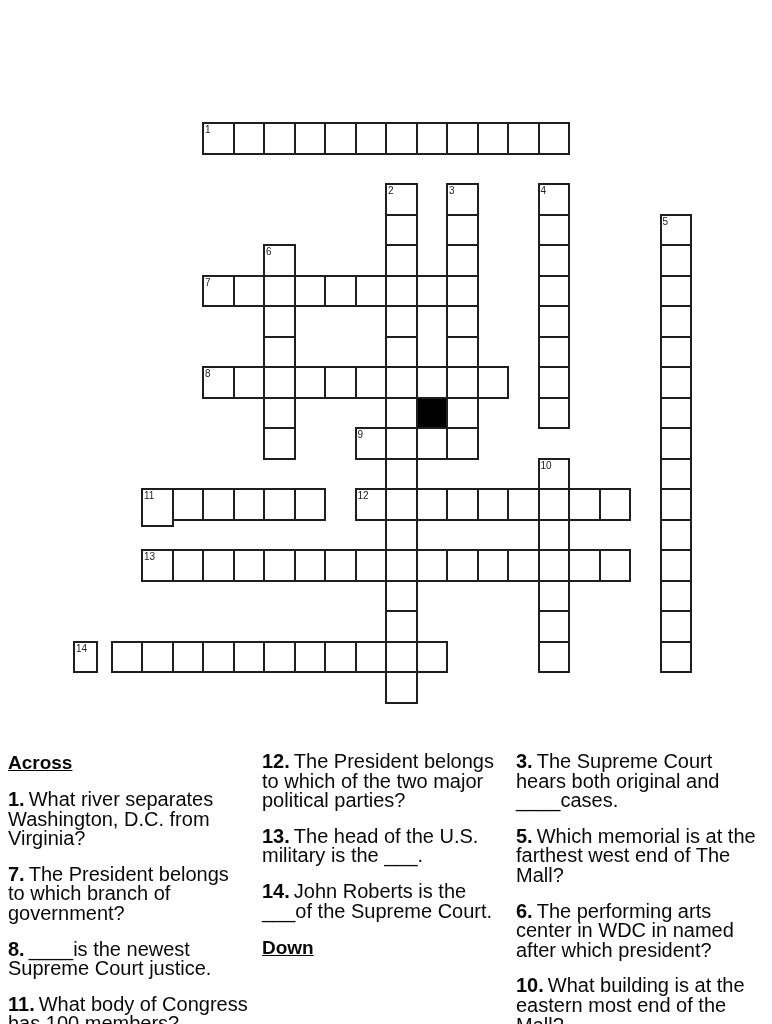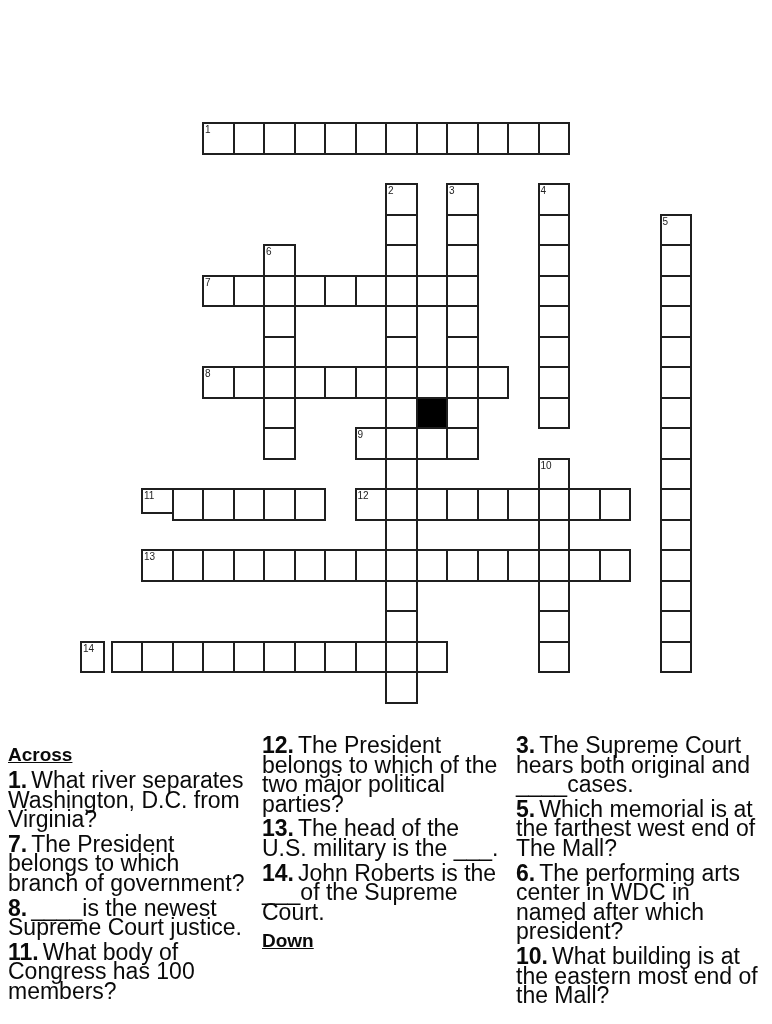--- a/index.html
+++ b/index.html
@@ -42,28 +42,28 @@
     font-weight: 400;
   }
   .clue-col { position: absolute; top: 736px; }
   #clue-col-1 { left: 8px;   width: 240px; }
   #clue-col-2 { left: 262px; width: 238px; }
   #clue-col-3 { left: 516px; width: 244px; }
   .clue-heading {
     font-size: 19px;
     font-weight: 700;
     text-decoration: underline;
-    margin: 8px 0 5px 0;
+    margin: 16px 0 5px 0;
     color: #0a0a0a;
   }
   .clue-section { margin: 0 0 6px 0; }
   .clue {
-    font-size: 23px;
+    font-size: 20px;
     line-height: 19.6px;
-    margin: 0 0 5px 0;
+    margin: 16px 0 5px 0;
     color: #0a0a0a;
   }
   .clue .cnum { font-weight: 700; margin-right: 4px; }
 </style>
 </head>
 <body>
 
 <div id="page">
 
 
@@ -171,21 +171,21 @@
       <div class="cell" style="left: 415.5px; top: 427px; width: 32.5px; height: 32.5px; border-color: rgb(31, 31, 31);"></div>
       <div class="cell" style="left: 537.5px; top: 457.5px; width: 32.5px; height: 32.5px; border-color: rgb(31, 31, 31);">
         <span class="num">10</span>
       </div>
       <div class="cell" style="left: 537.5px; top: 488px; width: 32.5px; height: 32.5px; border-color: rgb(31, 31, 31);"></div>
       <div class="cell" style="left: 537.5px; top: 518.5px; width: 32.5px; height: 32.5px; border-color: rgb(31, 31, 31);"></div>
       <div class="cell" style="left: 537.5px; top: 549px; width: 32.5px; height: 32.5px; border-color: rgb(31, 31, 31);"></div>
       <div class="cell" style="left: 537.5px; top: 579.5px; width: 32.5px; height: 32.5px; border-color: rgb(31, 31, 31);"></div>
       <div class="cell" style="left: 537.5px; top: 610px; width: 32.5px; height: 32.5px; border-color: rgb(31, 31, 31);"></div>
       <div class="cell" style="left: 537.5px; top: 640.5px; width: 32.5px; height: 32.5px; border-color: rgb(31, 31, 31);"></div>
-      <div class="cell" style="left: 141px; top: 488px; width: 32.5px; height: 26px; border-color: rgb(31, 31, 31);">
+      <div class="cell" style="left: 141px; top: 488px; width: 32.5px; height: 39px; border-color: rgb(31, 31, 31);">
         <span class="num">11</span>
       </div>
       <div class="cell" style="left: 171.5px; top: 488px; width: 32.5px; height: 32.5px; border-color: rgb(31, 31, 31);"></div>
       <div class="cell" style="left: 202px; top: 488px; width: 32.5px; height: 32.5px; border-color: rgb(31, 31, 31);"></div>
       <div class="cell" style="left: 232.5px; top: 488px; width: 32.5px; height: 32.5px; border-color: rgb(31, 31, 31);"></div>
       <div class="cell" style="left: 263px; top: 488px; width: 32.5px; height: 32.5px; border-color: rgb(31, 31, 31);"></div>
       <div class="cell" style="left: 293.5px; top: 488px; width: 32.5px; height: 32.5px; border-color: rgb(31, 31, 31);"></div>
       <div class="cell" style="left: 354.5px; top: 488px; width: 32.5px; height: 32.5px; border-color: rgb(31, 31, 31);">
         <span class="num">12</span>
       </div>
@@ -204,21 +204,21 @@
       <div class="cell" style="left: 263px; top: 549px; width: 32.5px; height: 32.5px; border-color: rgb(31, 31, 31);"></div>
       <div class="cell" style="left: 293.5px; top: 549px; width: 32.5px; height: 32.5px; border-color: rgb(31, 31, 31);"></div>
       <div class="cell" style="left: 324px; top: 549px; width: 32.5px; height: 32.5px; border-color: rgb(31, 31, 31);"></div>
       <div class="cell" style="left: 354.5px; top: 549px; width: 32.5px; height: 32.5px; border-color: rgb(31, 31, 31);"></div>
       <div class="cell" style="left: 415.5px; top: 549px; width: 32.5px; height: 32.5px; border-color: rgb(31, 31, 31);"></div>
       <div class="cell" style="left: 446px; top: 549px; width: 32.5px; height: 32.5px; border-color: rgb(31, 31, 31);"></div>
       <div class="cell" style="left: 476.5px; top: 549px; width: 32.5px; height: 32.5px; border-color: rgb(31, 31, 31);"></div>
       <div class="cell" style="left: 507px; top: 549px; width: 32.5px; height: 32.5px; border-color: rgb(31, 31, 31);"></div>
       <div class="cell" style="left: 568px; top: 549px; width: 32.5px; height: 32.5px; border-color: rgb(31, 31, 31);"></div>
       <div class="cell" style="left: 598.5px; top: 549px; width: 32.5px; height: 32.5px; border-color: rgb(31, 31, 31);"></div>
-      <div class="cell" style="left: 80px; top: 640.5px; width: 25px; height: 32.5px; border-color: rgb(31, 31, 31);">
+      <div class="cell" style="left: 73px; top: 640.5px; width: 25px; height: 32.5px; border-color: rgb(31, 31, 31);">
         <span class="num">14</span>
       </div>
       <div class="cell" style="left: 110.5px; top: 640.5px; width: 32.5px; height: 32.5px; border-color: rgb(31, 31, 31);"></div>
       <div class="cell" style="left: 141px; top: 640.5px; width: 32.5px; height: 32.5px; border-color: rgb(31, 31, 31);"></div>
       <div class="cell" style="left: 171.5px; top: 640.5px; width: 32.5px; height: 32.5px; border-color: rgb(31, 31, 31);"></div>
       <div class="cell" style="left: 202px; top: 640.5px; width: 32.5px; height: 32.5px; border-color: rgb(31, 31, 31);"></div>
       <div class="cell" style="left: 232.5px; top: 640.5px; width: 32.5px; height: 32.5px; border-color: rgb(31, 31, 31);"></div>
       <div class="cell" style="left: 263px; top: 640.5px; width: 32.5px; height: 32.5px; border-color: rgb(31, 31, 31);"></div>
       <div class="cell" style="left: 293.5px; top: 640.5px; width: 32.5px; height: 32.5px; border-color: rgb(31, 31, 31);"></div>
       <div class="cell" style="left: 324px; top: 640.5px; width: 32.5px; height: 32.5px; border-color: rgb(31, 31, 31);"></div>

